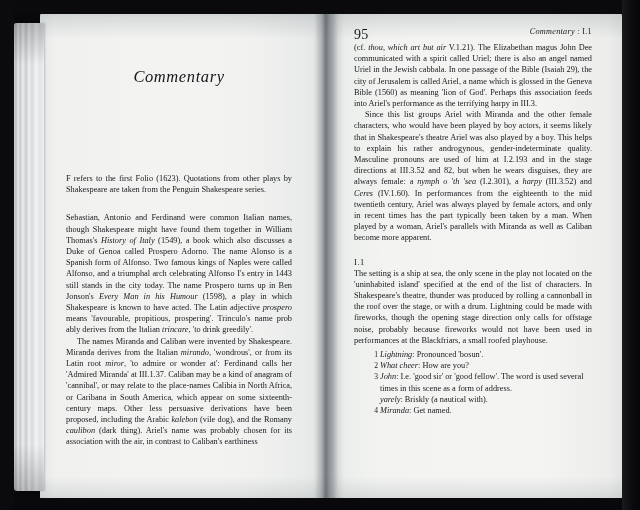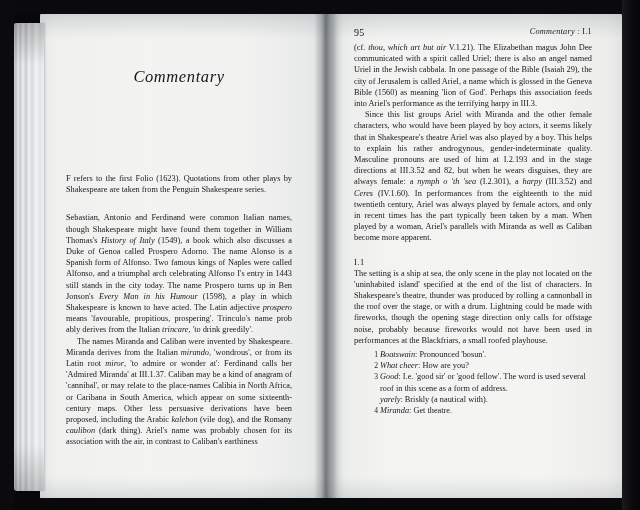--- a/index.html
+++ b/index.html
@@ -117,21 +117,21 @@
     hyphens:manual;
   }
   p.body.first{margin-top:17px;}
   p.body.indent{text-indent:11px;}
 
   
   .runhead{
     position:relative;height:15px;margin:0 0 0 0;
   }
   .folio{
-    position:absolute;left:0;top:0;font-size:10px;color:#17181b;letter-spacing:.2px;
+    position:absolute;left:0;top:0;font-size:14px;color:#17181b;letter-spacing:.2px;
   }
   .runtitle{
     position:absolute;right:0;top:0;font-size:8.2px;color:#17181b;letter-spacing:.3px;
   }
   .runtitle i{font-style:italic;}
 
   .scene-head{
     margin:14px 0 1px 0;
     font-size:8.4px;
     letter-spacing:.6px;
@@ -192,29 +192,29 @@
 
         <p class="body">(cf. <span class="it">thou, which art but air</span> V.1.21). The Elizabethan magus John Dee communicated with a spirit called Uriel; there is also an angel named Uriel in the Jewish cabbala. In one passage of the Bible (Isaiah 29), the city of Jerusalem is called Ariel, a name which is glossed in the Geneva Bible (1560) as meaning 'lion of God'. Perhaps this association feeds into Ariel's performance as the terrifying harpy in III.3.</p>
 
         <p class="body indent">Since this list groups Ariel with Miranda and the other female characters, who would have been played by boy actors, it seems likely that in Shakespeare's theatre Ariel was also played by a boy. This helps to explain his rather androgynous, gender-indeterminate quality. Masculine pronouns are used of him at I.2.193 and in the stage directions at III.3.52 and 82, but when he wears disguises, they are always female: a <span class="it">nymph o 'th 'sea</span> (I.2.301), a <span class="it">harpy</span> (III.3.52) and <span class="it">Ceres</span> (IV.1.60). In performances from the eighteenth to the mid twentieth century, Ariel was always played by female actors, and only in recent times has the part typically been taken by a man. When played by a woman, Ariel's parallels with Miranda as well as Caliban become more apparent.</p>
 
         <div class="scene-head">I.1</div>
 
         <p class="body">The setting is a ship at sea, the only scene in the play not located on the 'uninhabited island' specified at the end of the list of char​acters. In Shakespeare's theatre, thunder was produced by rolling a cannonball in the roof over the stage, or with a drum. Lightning could be made with fireworks, though the opening stage direc​tion only calls for offstage noise, probably because fireworks would not have been used in performances at the Blackfriars, a small roofed playhouse.</p>
 
         <ol class="notes">
-          <li><span class="ln">1</span><span class="it">Boatswain</span><span>: Pronounced 'bosun'.</span></li>
+          <li><span class="ln">1</span><span class="it">Lightning</span><span>: Pronounced 'bosun'.</span></li>
 
           <li><span class="ln">2</span><span class="it">What cheer</span><span>: How are you?</span></li>
 
-          <li><span class="ln">3</span><span class="it">Good</span><span>: I.e. 'good sir' or 'good fellow'. The word is used several roof in this scene as a form of address.</span>
+          <li><span class="ln">3</span><span class="it">John</span><span>: I.e. 'good sir' or 'good fellow'. The word is used several times in this scene as a form of address.</span>
             <span class="cont"><span class="it">yarely</span><span>: Briskly (a nautical with).</span></span>
           </li>
 
-          <li><span class="ln">4</span><span class="it">Miranda</span><span>: Get theatre.</span>
+          <li><span class="ln">4</span><span class="it">Miranda</span><span>: Get named.</span>
           </li>
         </ol>
 
       </div>
     </div>
 
     <div class="gutter"></div>
 
   </div>
 

